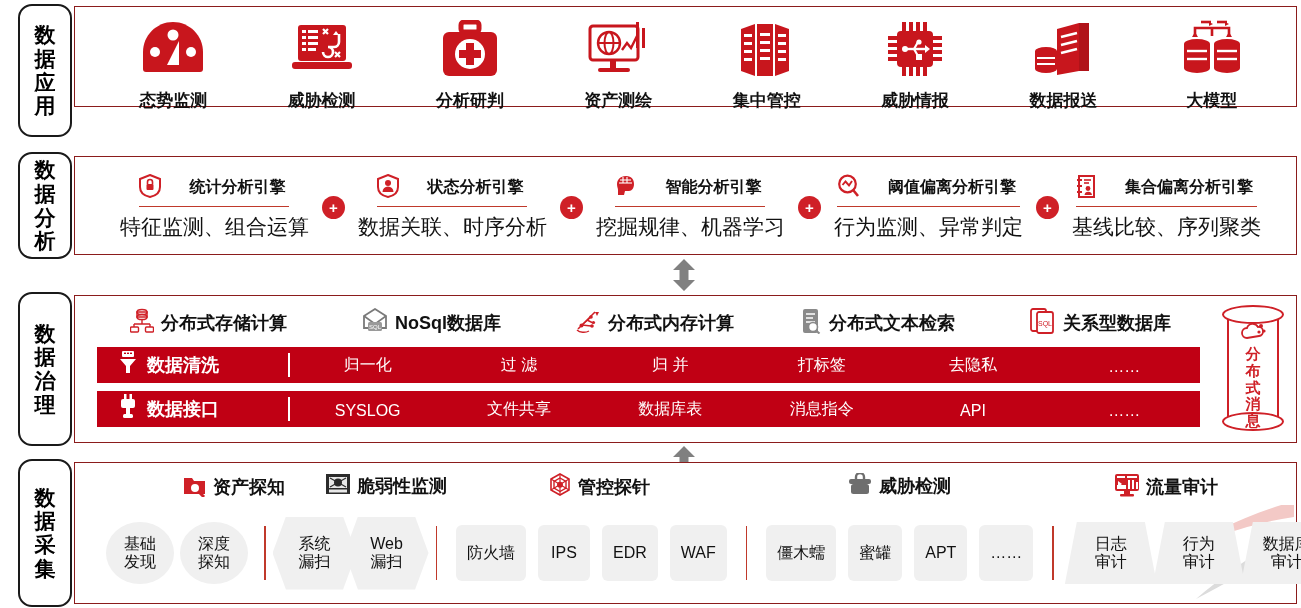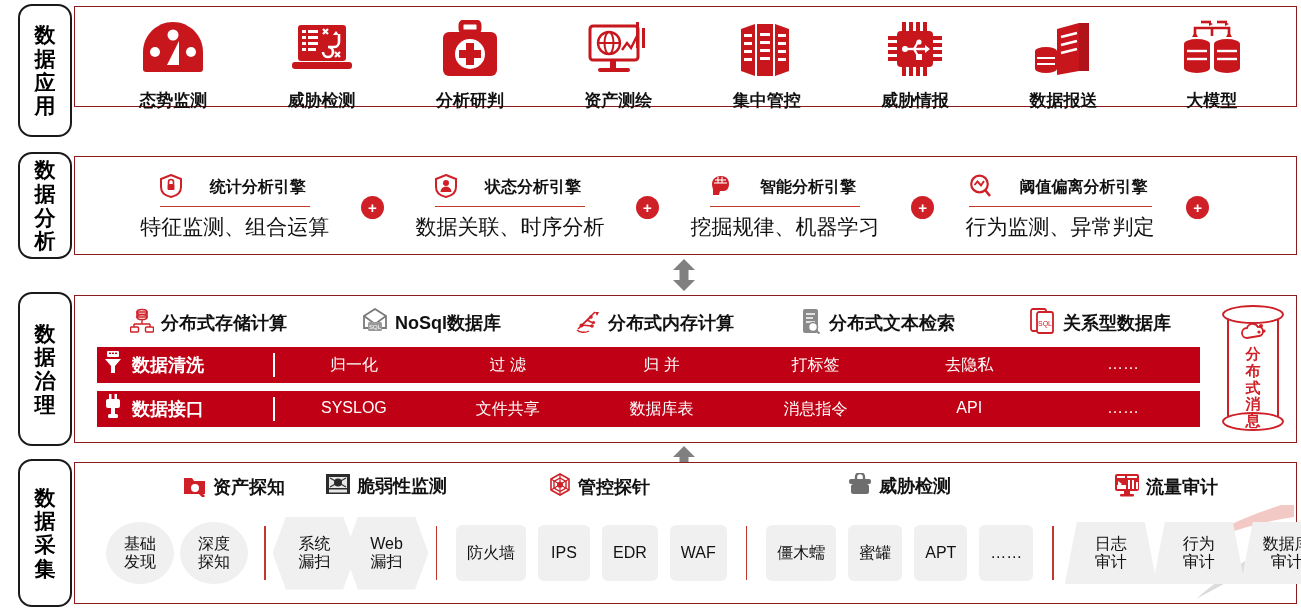--- a/index.html
+++ b/index.html
@@ -54,27 +54,27 @@
           align-items:center; justify-content:center; flex:0 0 auto; line-height:1; }
   .engsep { flex:1 1 0; display:flex; justify-content:center; }
 
   
   .govtop { position:absolute; top:8px; left:22px; right:84px; height:38px;
             display:flex; }
   .govtop .cell { flex:1 1 0; display:flex; align-items:center; justify-content:center; gap:7px; }
   .govtop .t { font-size:18px; font-weight:bold; color:#111; white-space:nowrap; }
 
   .govbar { position:absolute; left:22px; right:96px; height:36px;
-            background:#c00014; display:flex; align-items:center; }
+            background:#c00014; display:flex; align-items:center;padding-left:15px; }
   .govbar.r1 { top:51px; }
   .govbar.r2 { top:95px; }
   .govbar .head { width:170px; display:flex; align-items:center; gap:9px; padding-left:6px; }
   .govbar .head .t { font-size:18px; font-weight:bold; color:#fff; white-space:nowrap; }
   .govbar .vline { width:2px; height:24px; background:#fff; margin:0 2px 0 6px; flex:0 0 auto; }
-  .govbar .items { flex:1 1 0; display:flex; }
+  .govbar .items { flex:1 1 0; display:flex;align-items:flex-end; }
   .govbar .items span { flex:1 1 0; text-align:center; color:#fff; font-size:16px; white-space:nowrap; }
 
   .msgcyl { position:absolute; right:6px; top:8px; width:74px; height:128px; }
   .msgcyl .body { position:absolute; left:11px; right:11px; top:10px; bottom:10px;
                   border:2px solid #cf2027; background:#fff; }
   .msgcyl .cap { position:absolute; left:6px; right:6px; height:19px;
                  border:2px solid #cf2027; border-radius:50%; background:#fff; }
   .msgcyl .cap.top { top:1px; }
   .msgcyl .cap.bot { bottom:1px; }
   .msgcyl .vtext { position:absolute; left:0; right:0; top:30px; bottom:14px;
@@ -376,20 +376,38 @@
           </span>
           <span class="t">阈值偏离分析引擎</span>
         </div>
         <div class="engsub">行为监测、异常判定</div>
       </div>
 
       <div class="engsep">
           <div class="plus">+</div>
         </div>
 
+      <div class="engcell">
+        <div class="engtop">
+          <span>
+            <svg width="21" height="24" viewBox="0 0 21 24">
+                <rect x="3" y="2" width="15" height="21" fill="none" stroke="#cf2027" stroke-width="2"></rect>
+                <line x1="1" y1="6" x2="6" y2="6" stroke="#cf2027" stroke-width="2"></line>
+                <line x1="1" y1="12" x2="6" y2="12" stroke="#cf2027" stroke-width="2"></line>
+                <line x1="1" y1="18" x2="6" y2="18" stroke="#cf2027" stroke-width="2"></line>
+                <line x1="8" y1="6" x2="15" y2="6" stroke="#cf2027" stroke-width="1.6"></line>
+                <line x1="8" y1="9" x2="13" y2="9" stroke="#cf2027" stroke-width="1.6"></line>
+                <circle cx="12" cy="14.5" r="2.4" fill="#cf2027"></circle>
+                <path d="M8.5 21 a3.8 3.8 0 017.5 0z" fill="#cf2027"></path>
+              </svg>
+          </span>
+          <span class="t">集合偏离分析引擎</span>
+        </div>
+        <div class="engsub">基线比较、序列聚类</div>
+      </div>
       <div class="engsep" style="flex:0.55 0 0;"></div>
 
     </div>
   </div>
 
   <div class="sidepill p2">
     <span>数</span>
     <span>据</span>
     <span>分</span>
     <span>析</span>

